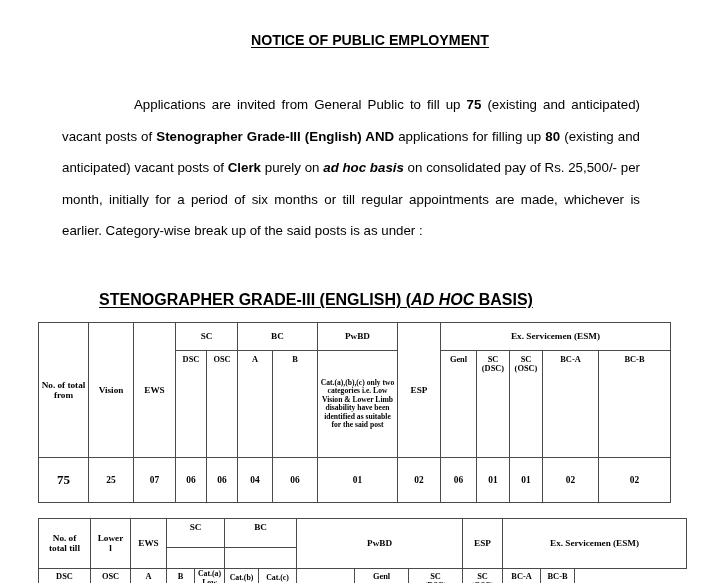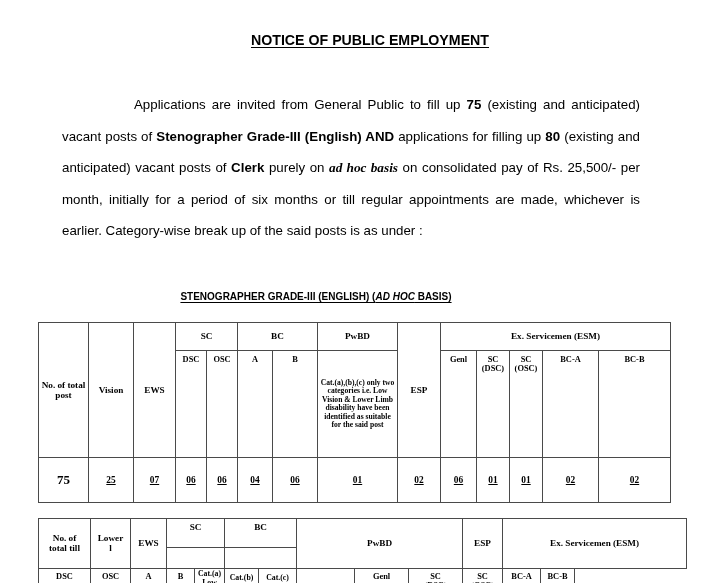--- a/index.html
+++ b/index.html
@@ -53,28 +53,28 @@
     top: 76px;
     left: 62px;
     width: 578px;
     font-size: 13.3px;
     line-height: 31.5px;
     text-align: justify;
     text-justify: inter-word;
   }
   .body-para .indent { display: inline-block; width: 72px; }
   .b { font-weight: bold; }
-  .bi { font-weight: bold; font-style: italic; font-family: Liberation Serif, serif; }
+  .bi { font-weight: bold; font-style: italic; }
 
   
   .section-caption {
     position: absolute;
     width: 632px;
     text-align: center;
-    font-size: 10px;
+    font-size: 16px;
     font-weight: bold;
     text-decoration: underline;
     text-underline-offset: 2px;
     white-space: nowrap;
   }
   .section-caption .ital { font-style: italic; }
   #caption-steno { top: 291px; }
   #caption-clerk { top: 518px; font-family: Liberation Serif, serif; }
 
   
@@ -105,21 +105,21 @@
     padding: 3px 4px;
     vertical-align: top;
     margin-top: 32px;
   }
   .pwbd-sub {
     font-size: 7.8px;
     line-height: 1.2;
     vertical-align: top;
     padding-top: 3px;
   }
-  .vcell { font-size: 9.4px; text-decoration: underline; }
+  .vcell { font-size: 9.4px; }
   .vcell-total { font-size: 13px; font-weight: normal; }
 
   
   table.grid td { border-color: #4a4a4a; }
 </style>
 </head>
 <body>
 
 <div class="page">
 
@@ -144,21 +144,21 @@
         <col style="width:80px">
         <col style="width:43px">
         <col style="width:36px">
           <col style="width:33px">
           <col style="width:33px">
         <col style="width:56px">
           <col style="width:72px">
       </colgroup>
       <tbody>
         <tr>
-          <td class="hcell" rowspan="2">No. of total post</td>
+          <td class="hcell" rowspan="2">No. of total from</td>
           <td class="hcell" rowspan="2">Vision</td>
           <td class="hcell" rowspan="2">EWS</td>
           <td class="hcell" colspan="2" style="height:25px">SC</td>
           <td class="hcell" colspan="2">BC</td>
           <td class="hcell">PwBD</td>
           <td class="hcell" rowspan="2">ESP</td>
           <td class="hcell" colspan="5">Ex. Servicemen (ESM)</td>
         </tr>
         <tr>
           <td class="hcell-sm" style="vertical-align:top;padding-top:4px">DSC</td>

